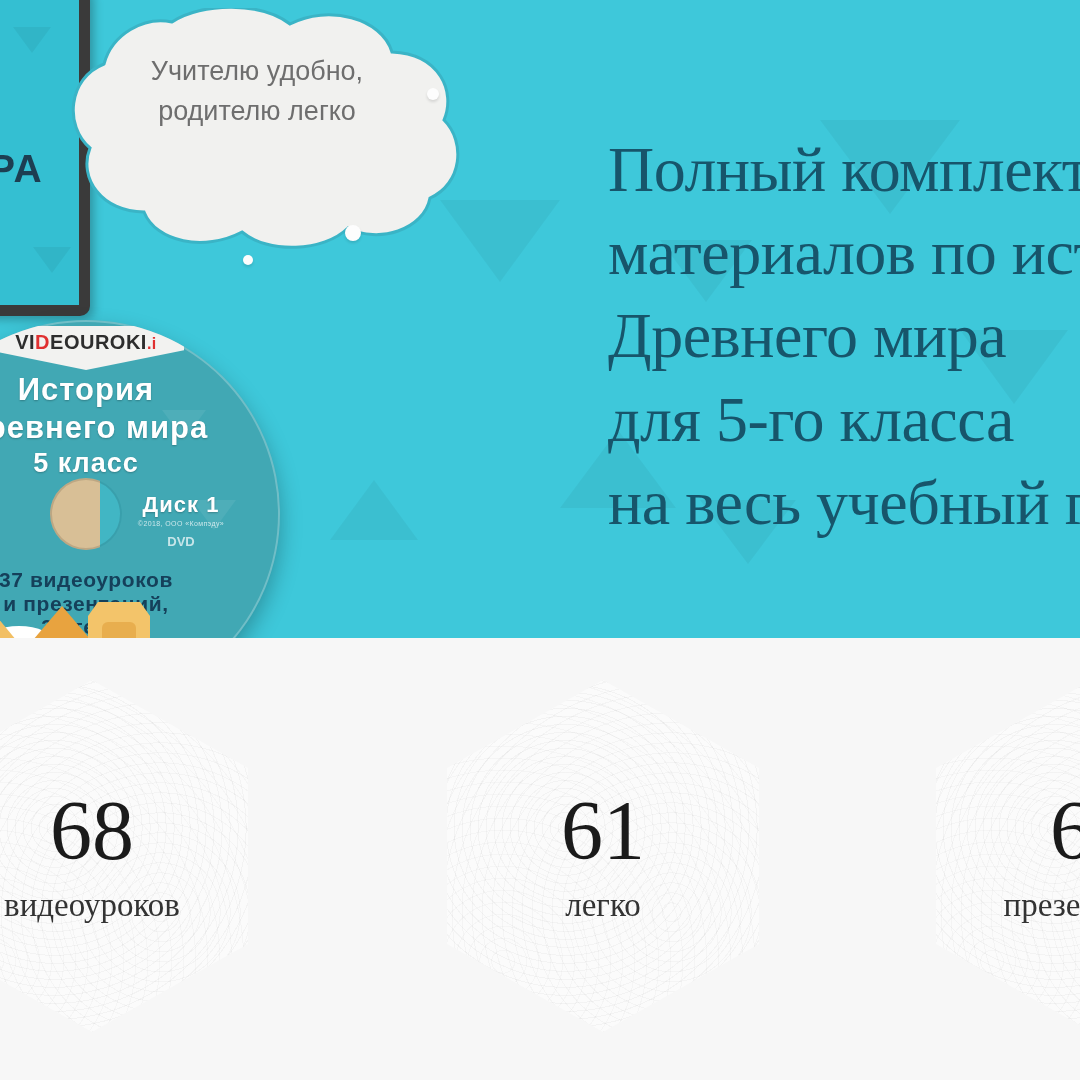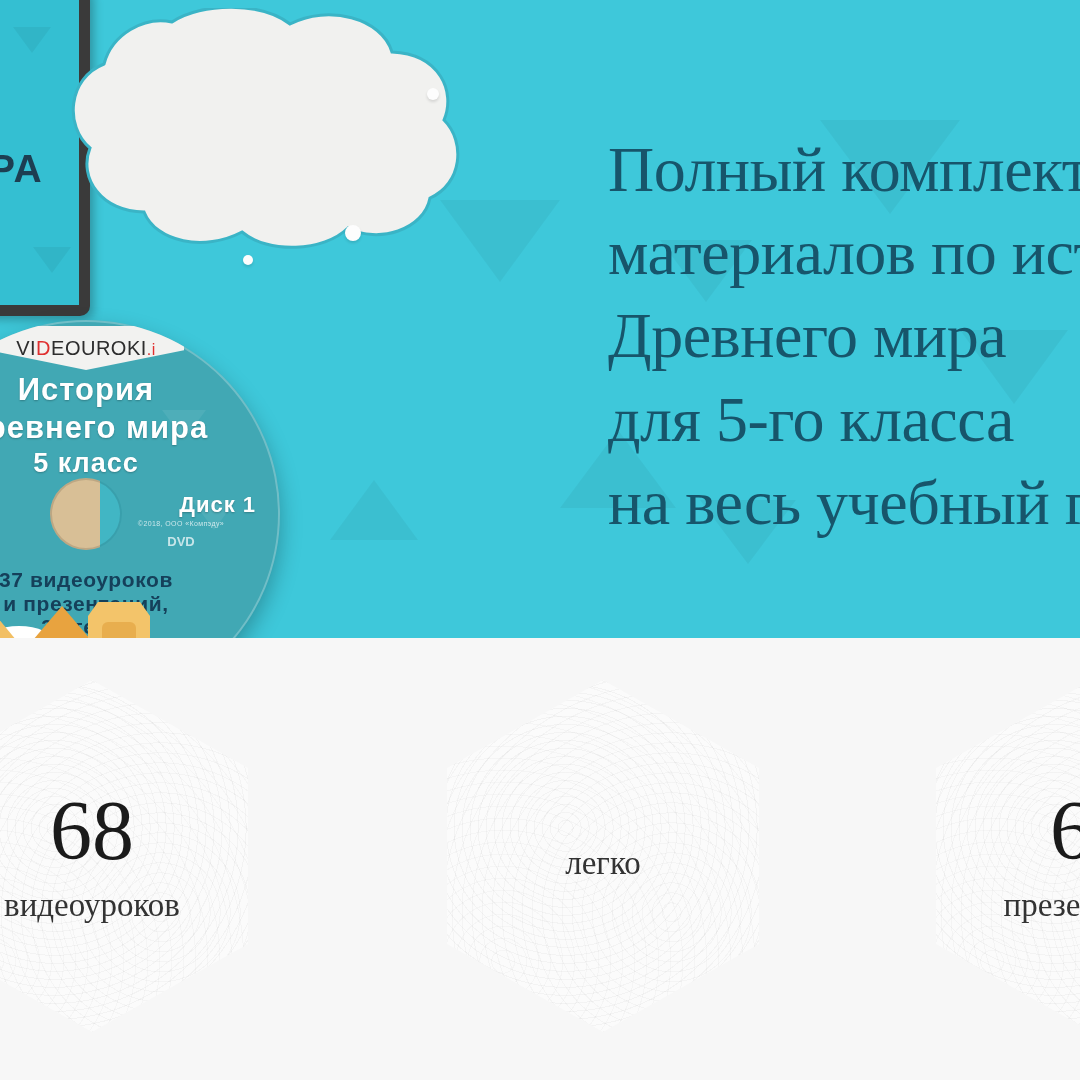--- a/index.html
+++ b/index.html
@@ -62,42 +62,42 @@
     border-left:22px solid transparent; border-right:22px solid transparent;
     border-top:30px solid rgba(255,255,255,.07);
   }
   #disc-logo-plate{
     position:absolute; left:50%; top:6px; transform:translateX(-50%);
     width:196px; height:44px; background:#f2f2f0;
     clip-path:polygon(0 0,100% 0,100% 55%,50% 100%,0 55%);
     display:flex; align-items:flex-start; justify-content:center;
   }
   #disc-logo{
-    font-family:"Liberation Sans", sans-serif; font-weight:normal;
-    font-size:20px; letter-spacing:.5px; color:#2d2d2d; margin-top:11px;
+    font-family:"Liberation Sans", sans-serif; font-weight:bold;
+    font-size:20px; letter-spacing:.5px; color:#2d2d2d; margin-top:5px;
   }
   #disc-logo .red{ color:#e03030; }
   #disc-logo .dots{ color:#e03030; font-size:16px; }
   .disc-txt{
     position:absolute; width:100%; text-align:center; color:#fff;
     font-family:"Liberation Sans", sans-serif; font-weight:bold;
     text-shadow:0 1px 2px rgba(0,0,0,.25);
   }
   #disc-t1{ top:52px;  font-size:31px; letter-spacing:1px; }
   #disc-t2{ top:90px;  font-size:31px; letter-spacing:1px; }
   #disc-t3{ top:128px; font-size:27px; letter-spacing:1px; }
   #disc-hub{
     position:absolute; left:50%; top:50%;
     transform:translate(-50%,-50%);
     width:72px; height:72px; border-radius:50%;
     background:linear-gradient(90deg,#d8bf96 0 70%, #41b6c4 70% 100%);
     box-shadow:inset 0 0 0 2px rgba(0,0,0,.12);
   }
   #disc-disk1{
-    position:absolute; right:24px; top:172px; width:150px; text-align:right;
+    position:absolute; right:24px; top:172px; width:150px; text-align:center;
     color:#fff; font-weight:bold; font-size:22px; letter-spacing:1px;
     text-shadow:0 1px 2px rgba(0,0,0,.25);
   }
   #disc-fine{
     position:absolute; right:24px; top:200px; width:150px; text-align:center;
     color:rgba(255,255,255,.72); font-size:7px; letter-spacing:.4px;
   }
   #disc-dvdmark{
     position:absolute; right:66px; top:214px; width:66px; text-align:center;
     color:rgba(255,255,255,.7); font-weight:bold; font-size:13px;
@@ -224,20 +224,22 @@
     <g filter="none">
       <path d="M120 14 C150 -6 210 -6 238 16 C276 -4 330 10 340 44
                C388 46 404 84 392 112 C414 134 410 176 378 190
                C372 222 326 236 296 220 C272 244 216 246 190 224
                C152 244 104 234 92 204 C50 204 26 170 38 140
                C12 118 16 70 52 56 C60 26 92 8 120 14 Z" fill="#f1f1ef" stroke="#3ab4c6" stroke-width="3"></path>
     </g>
   </svg>
   <div style="position:absolute;left:92px;top:52px;width:330px;text-align:center;
               font-size:27px;line-height:1.48;color:#6e6e6e;">
+    <div>Учителю удобно,</div>
+    <div>родителю легко</div>
   </div>
   <div class="dot" style="left:345px;top:225px;width:16px;height:16px;"></div>
   <div class="dot" style="left:243px;top:255px;width:10px;height:10px;"></div>
   <div class="dot" style="left:427px;top:88px;width:12px;height:12px;"></div>
 
   <div id="headline">
     <div>Полный комплект</div>
     <div>материалов по истории</div>
     <div>Древнего мира</div>
     <div>для 5-го класса</div>
@@ -246,20 +248,21 @@
 </div>
 
 <div id="stats">
   <div class="hex" id="hex1">
     <div class="tex"></div>
     <div class="num">68</div>
     <div class="cap">видеоуроков</div>
   </div>
   <div class="hex" id="hex2">
     <div class="tex"></div>
+    <div class="num">61</div>
     <div class="cap">легко</div>
   </div>
   <div class="hex" id="hex3">
     <div class="tex"></div>
     <div class="num">68</div>
     <div class="cap">презентаций</div>
   </div>
 </div>
 
 </body></html>

